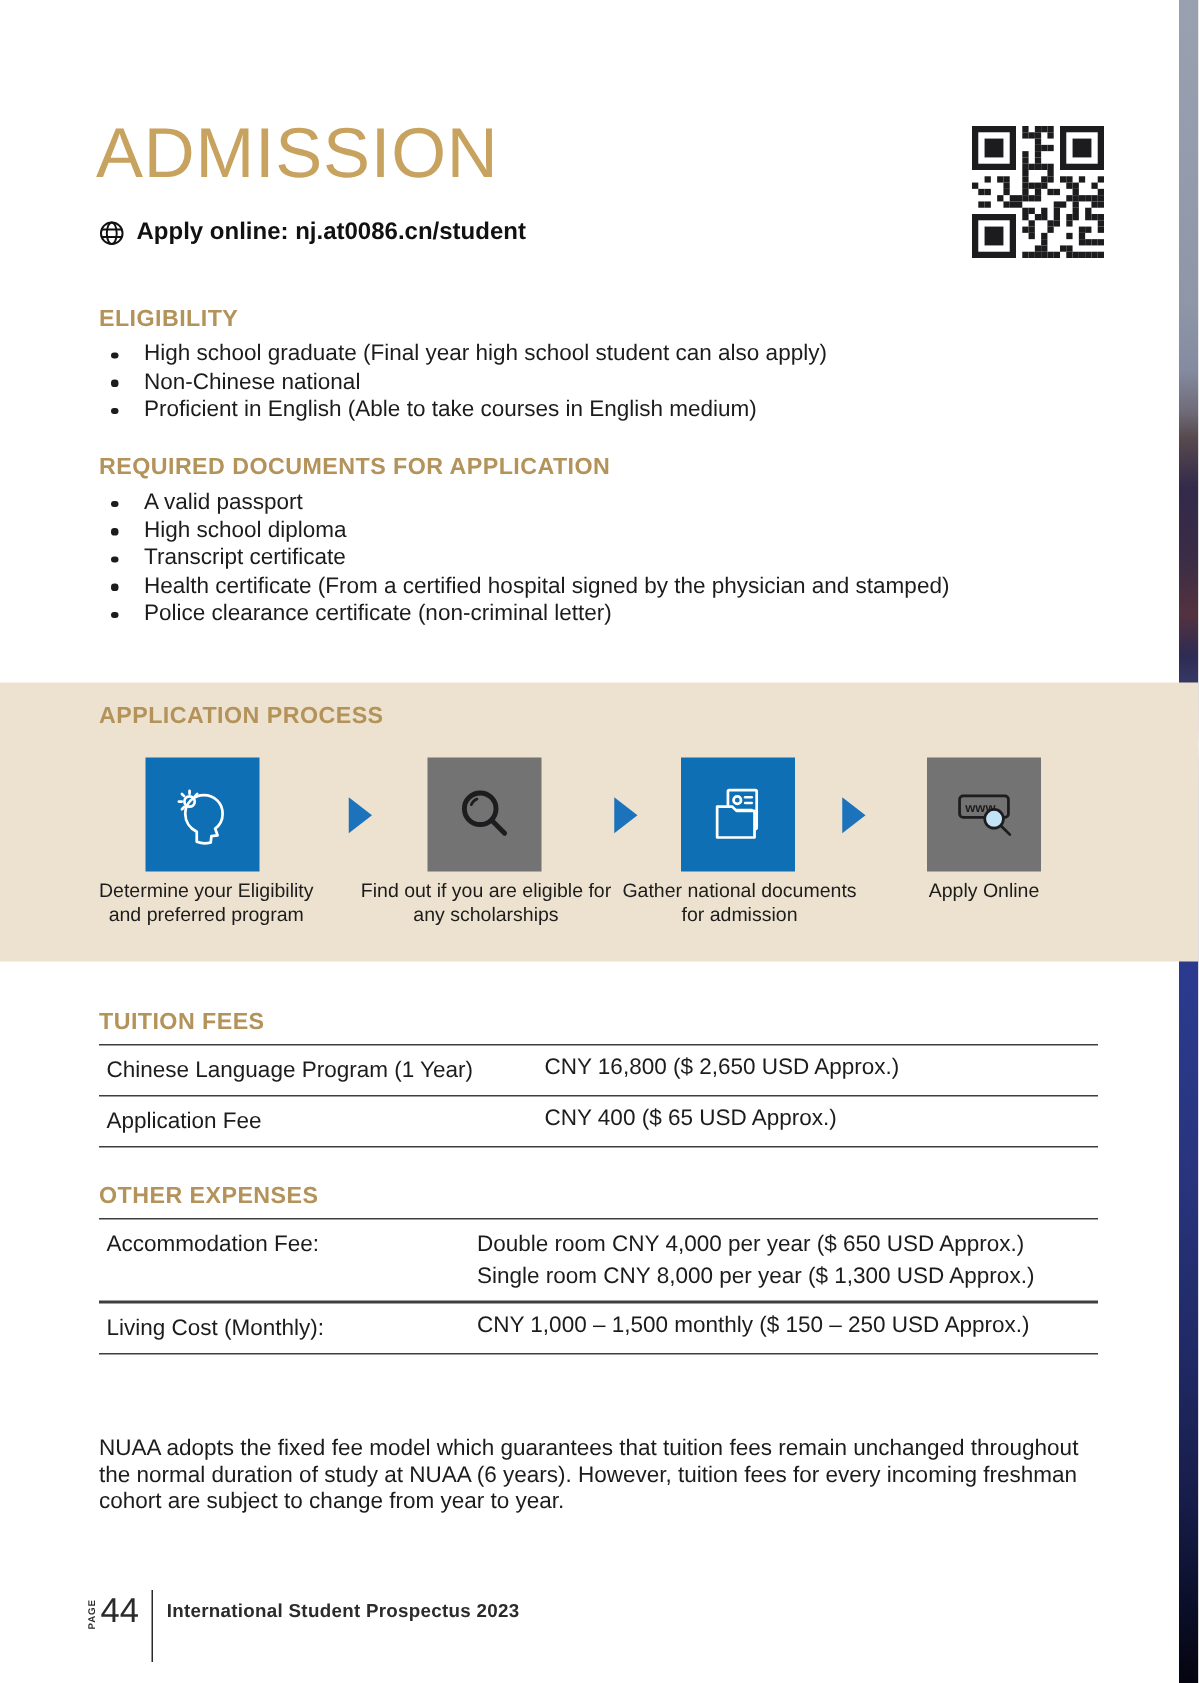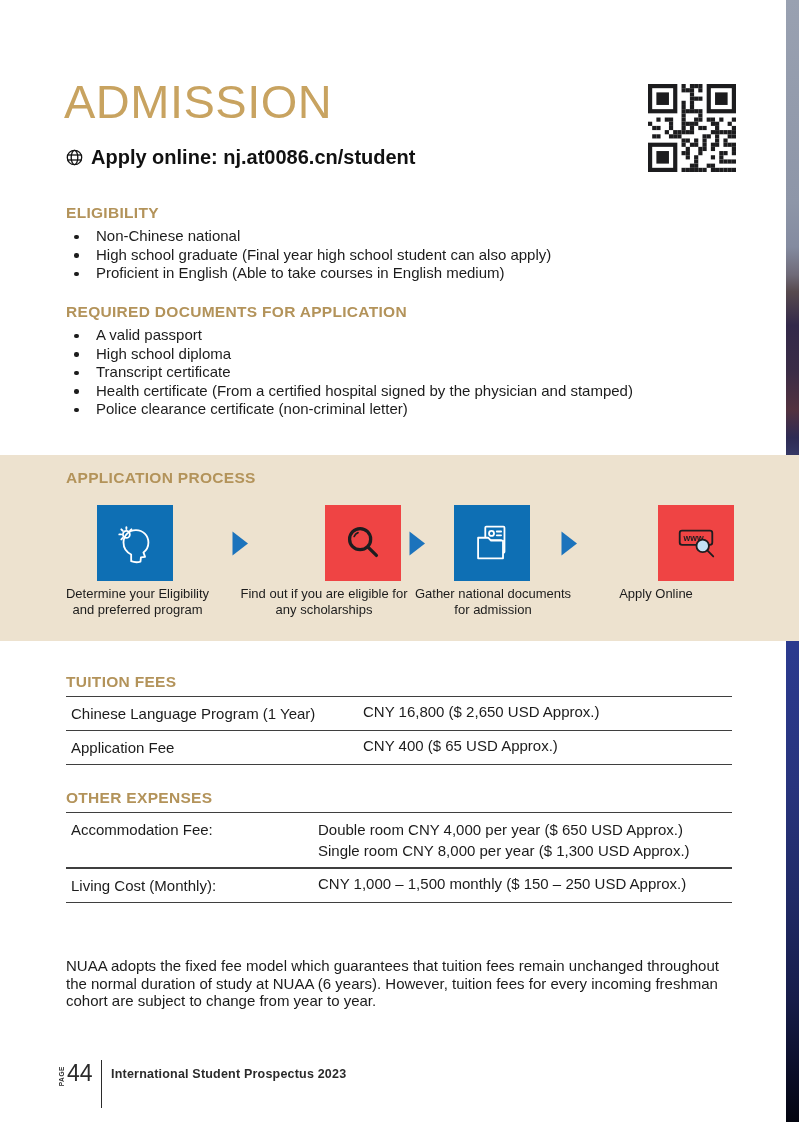--- a/index.html
+++ b/index.html
@@ -17,39 +17,39 @@
       #2e2b54 39%,#3a4070 41.5%,#a84a58 43.2%,#d6ccd4 44.3%,
       #8f4862 45.4%,#2e3b8c 48%,#2b3a8e 58%,#28347d 70%,
       #202a66 80%,#171d4a 89%,#0c0f2b 95%,#040510 100%);
   }
   
   .title{
     position:absolute;left:64px;top:74px;
     font-size:47px;letter-spacing:.5px;color:#C8A360;font-weight:400;
   }
   .apply-row{position:absolute;left:66px;top:146px;display:flex;align-items:center;gap:8px;}
-  .apply-row .txt{font-size:20px;font-weight:bold;color:#111;}
+  .apply-row .txt{font-size:16px;font-weight:bold;color:#111;}
   .qr{position:absolute;left:648px;top:84px;width:88px;height:88px;}
   
   .sec-heading{font-size:15.5px;font-weight:bold;color:#B3935A;letter-spacing:.3px;}
   .list-sec{position:absolute;left:66px;}
   .list-sec ul{list-style:none;margin:5px 0 0 0;padding:0;}
   .list-sec li{
     position:relative;padding-left:30px;font-size:15px;line-height:18.5px;color:#1c1c1c;
   }
   .list-sec li::before{
     content:"";position:absolute;left:8px;top:7.5px;width:4.5px;height:4.5px;
     border-radius:50%;background:#1c1c1c;
   }
   
   .band{position:absolute;left:0;top:455px;width:786px;height:186px;background:#EDE2CF;padding-left:22px;}
   .band .sec-heading{position:absolute;left:66px;top:14px;}
   .step-box{position:absolute;top:50px;width:76px;height:76px;display:flex;align-items:center;justify-content:center;}
   .step-box.dark{background:#0E6FB4;}
-  .step-box.light{background:#ef4444;margin-left:40px;}
+  .step-box.light{background:#737373;}
   .step-arrow{position:absolute;top:75px;}
   .step-label{
     position:absolute;top:131px;text-align:center;
     font-size:13px;line-height:16px;color:#1c1c1c;
   }
   
   .fee-table{position:absolute;left:66px;width:666px;}
   .fee-table .rule{height:1px;background:#3f3f3f;}
   .fee-row{position:relative;padding:6px 0 6px 5px;}
   .fee-row .lbl{font-size:15px;color:#1c1c1c;}
@@ -227,22 +227,22 @@
         <rect x="64" y="8" width="12" height="12"></rect>
         <rect x="0" y="56" width="28" height="28"></rect>
         <rect x="4" y="60" width="20" height="20" fill="#fff"></rect>
         <rect x="8" y="64" width="12" height="12"></rect>
       </svg>
   </div>
 
   <div class="list-sec" style="top:192px;margin-top:12px;">
     <div class="sec-heading">ELIGIBILITY</div>
     <ul>
+      <li>High school graduate (Final year high school student can also apply)</li>
       <li>Non-Chinese national</li>
-      <li>High school graduate (Final year high school student can also apply)</li>
       <li>Proficient in English (Able to take courses in English medium)</li>
     </ul>
   </div>
 
   <div class="list-sec" style="top:303px;">
     <div class="sec-heading">REQUIRED DOCUMENTS FOR APPLICATION</div>
     <ul>
       <li>A valid passport</li>
       <li>High school diploma</li>
       <li>Transcript certificate</li>

